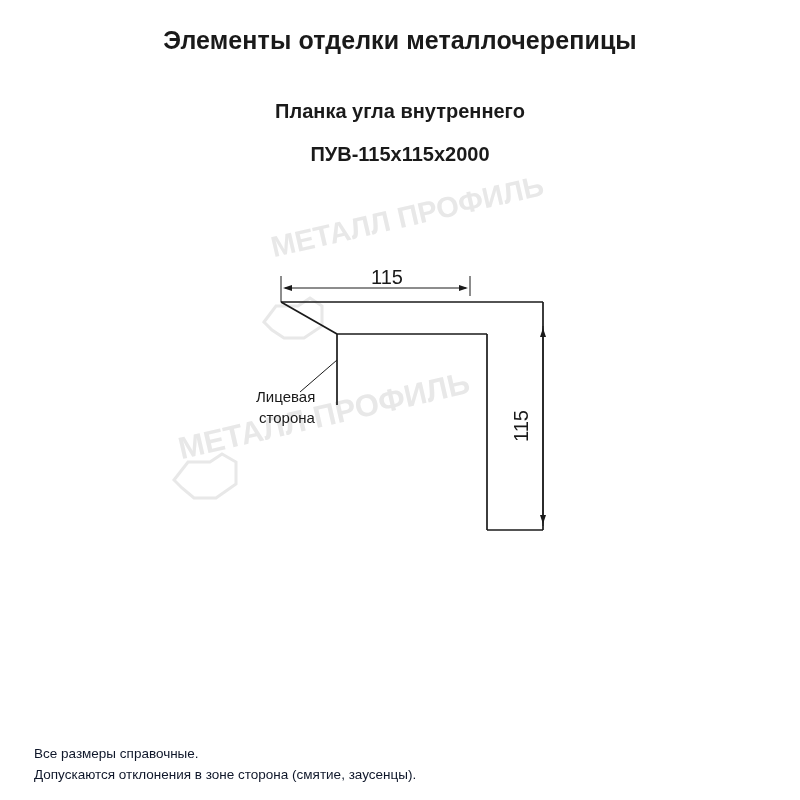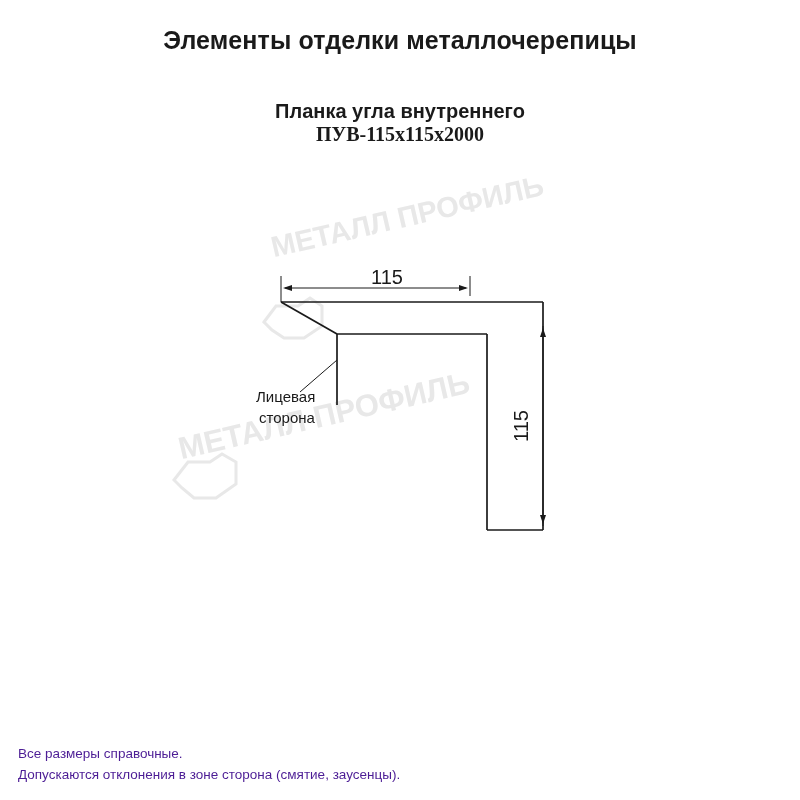--- a/index.html
+++ b/index.html
@@ -34,37 +34,36 @@
     position: absolute;
     top: 100px;
     left: 0;
     width: 800px;
     text-align: center;
     font-size: 20px;
     font-weight: bold;
   }
   .subtitle .line2 {
     display: block;
-    margin-top: 0;
-    font-family: Liberation Serif, serif;
+    margin-top: 20px;
   }
   .drawing {
     position: absolute;
     top: 0;
     left: 0;
     width: 800px;
     height: 800px;
   }
   .footnotes {
     position: absolute;
-    left: 18px;
+    left: 34px;
     bottom: 14px;
     font-size: 13.5px;
     line-height: 1.55;
-    color: #4c1d95;
+    color: #0f172a;
   }
   .footnotes div {
     white-space: nowrap;
   }
   .wm {
     position: absolute;
     pointer-events: none;
     user-select: none;
     color: #e8e8e8;
     font-weight: bold;

